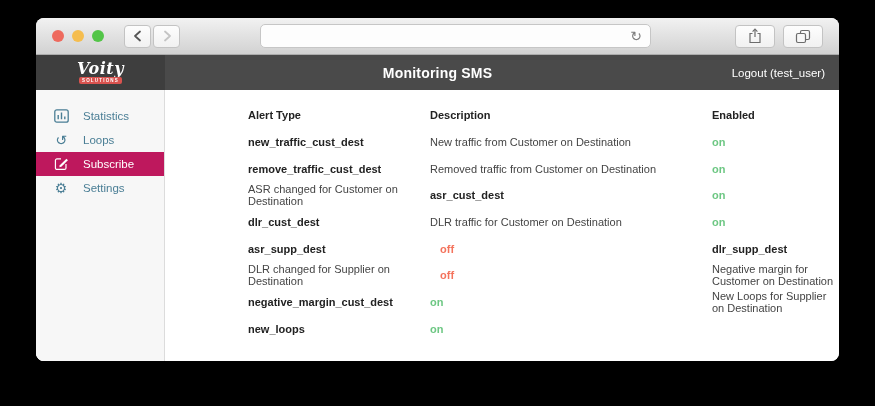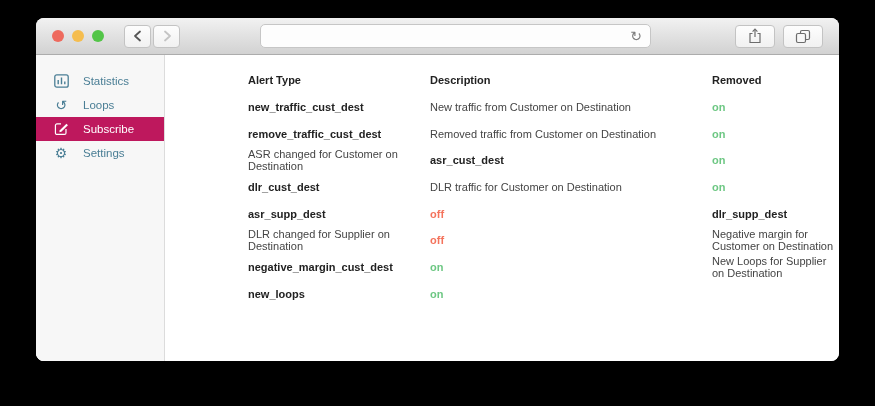--- a/index.html
+++ b/index.html
@@ -81,21 +81,21 @@
   .sideitem.selected .icn { color:#fff; }
   .glyph { font-size:14px; line-height:1; }
 
   .main { flex:1; padding:12px 0 15px 83px; }
   .tbl { display:grid; grid-template-columns:182px 282px 1fr; grid-auto-rows:26.7px; }
   .tbl .cell { display:flex; align-items:center; font-size:11px; color:#444; }
   .tbl .head { font-weight:bold; color:#222; }
   .tbl .atype { font-weight:bold; color:#222; }
   .tbl .enabled { font-weight:bold; cursor:pointer; }
   .tbl .enabled.on  { color:#6dc783; }
-  .tbl .enabled.off { color:#f4735c; }
+  .tbl .enabled.off { color:#f4735c;margin-left:10px; }
 
   svg { display:block; }
 </style>
 </head>
 <body>
 
 <div class="window">
 
   <div class="toolbar">
     <div class="lights">
@@ -138,20 +138,28 @@
         <span>
           <svg width="16" height="16" viewBox="0 0 16 16">
             <rect x="5.5" y="2.5" width="9" height="9" rx="1.5" fill="none" stroke="#6c6c6c" stroke-width="1.2"></rect>
             <rect x="1.5" y="5.5" width="9" height="9" rx="1.5" fill="#f7f7f7" stroke="#6c6c6c" stroke-width="1.2"></rect>
           </svg>
         </span>
       </div>
     </div>
   </div>
 
+  <div class="appheader">
+    <div class="logoarea">
+      <div class="logotext">Voity</div>
+      <div class="logobadge">SOLUTIONS</div>
+    </div>
+    <div class="apptitle">Monitoring SMS</div>
+    <div class="logout">Logout (test_user)</div>
+  </div>
 
   <div class="bodyarea">
 
     <div class="sidebar">
       <div class="sideitem">
         <span class="icn">
           <svg width="15" height="14" viewBox="0 0 15 14">
             <rect x="0.8" y="0.8" width="13.4" height="12.4" rx="2" fill="none" stroke="currentColor" stroke-width="1.3"></rect>
             <line x1="4.2" y1="10.3" x2="4.2" y2="6" stroke="currentColor" stroke-width="1.4"></line>
             <line x1="7.5" y1="10.3" x2="7.5" y2="3.6" stroke="currentColor" stroke-width="1.4"></line>
@@ -176,21 +184,21 @@
       <div class="sideitem">
         <span class="icn glyph">⚙</span>
         <span>Settings</span>
       </div>
     </div>
 
     <div class="main">
       <div class="tbl">
         <div class="cell head">Alert Type</div>
         <div class="cell head">Description</div>
-        <div class="cell head">Removed</div>
+        <div class="cell head">Enabled</div>
 
   <div class="cell atype">new_traffic_cust_dest</div>
   <div class="cell">New traffic from Customer on Destination</div>
   <div class="cell enabled on">on</div>
 
   <div class="cell atype">remove_traffic_cust_dest</div>
   <div class="cell">Removed traffic from Customer on Destination</div>
   <div class="cell enabled on">on</div>
 
   <div class="cell">ASR changed for Customer on Destination</div>

